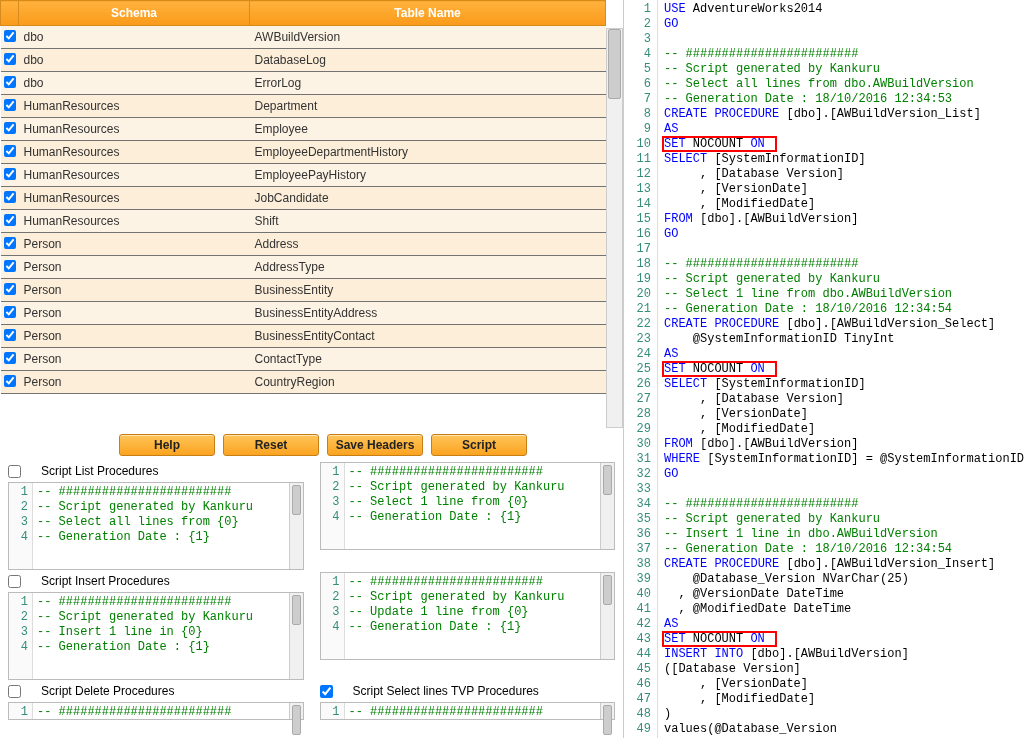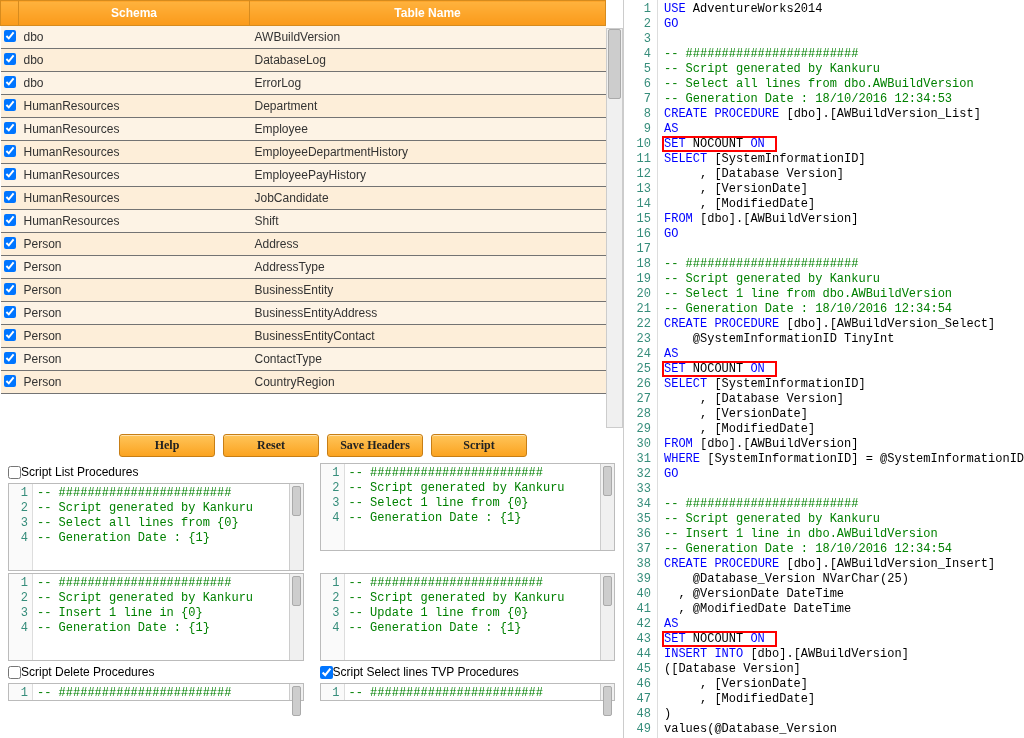--- a/index.html
+++ b/index.html
@@ -86,21 +86,20 @@
   border: 1px solid #aaa;
   border-radius: 2px;
 }
 
 
 .button-row {
   padding: 6px 8px 4px;
   display: flex;
   gap: 8px;
   justify-content: flex-start;
-  font-family: Liberation Serif, serif;
 }
 .button-row .spacer { width: 103px; }
 .btn {
   background: linear-gradient(#ffc55a, #fba320);
   border: 1px solid #c77e15;
   border-radius: 3px;
   color: #222;
   font-weight: bold;
   font-size: 12px;
   padding: 3px 0;
@@ -117,21 +116,21 @@
   grid-template-columns: 1fr 1fr;
   grid-auto-rows: min-content;
   column-gap: 0;
 }
 .panel {
   padding: 2px 8px 0 8px;
 }
 .panel-header {
   display: flex;
   align-items: center;
-  gap: 0;
+  gap: 20px;
   padding: 2px 0 4px;
   font-size: 12px;
 }
 .panel-header input[type=checkbox] { width: 13px; height: 13px; }
 .code-box {
   border: 1px solid #bbb;
   background: #fff;
   height: 88px;
   display: flex;
   font-family: Consolas, "Courier New", monospace;
@@ -328,20 +327,24 @@
           <div class="codelines">-- ########################
 -- Script generated by Kankuru
 -- Select 1 line from {0}
 -- Generation Date : {1}</div>
           <div class="mini-scroll">
             <div class="mt"></div>
           </div>
         </div>
       </div>
       <div class="panel">
+        <div class="panel-header">
+          <input type="checkbox" style="">
+          <span>Script Insert Procedures</span>
+        </div>
         <div class="code-box">
           <div class="gutter">1<br>2<br>3<br>4</div>
           <div class="codelines">-- ########################
 -- Script generated by Kankuru
 -- Insert 1 line in {0}
 -- Generation Date : {1}</div>
           <div class="mini-scroll">
             <div class="mt"></div>
           </div>
         </div>

